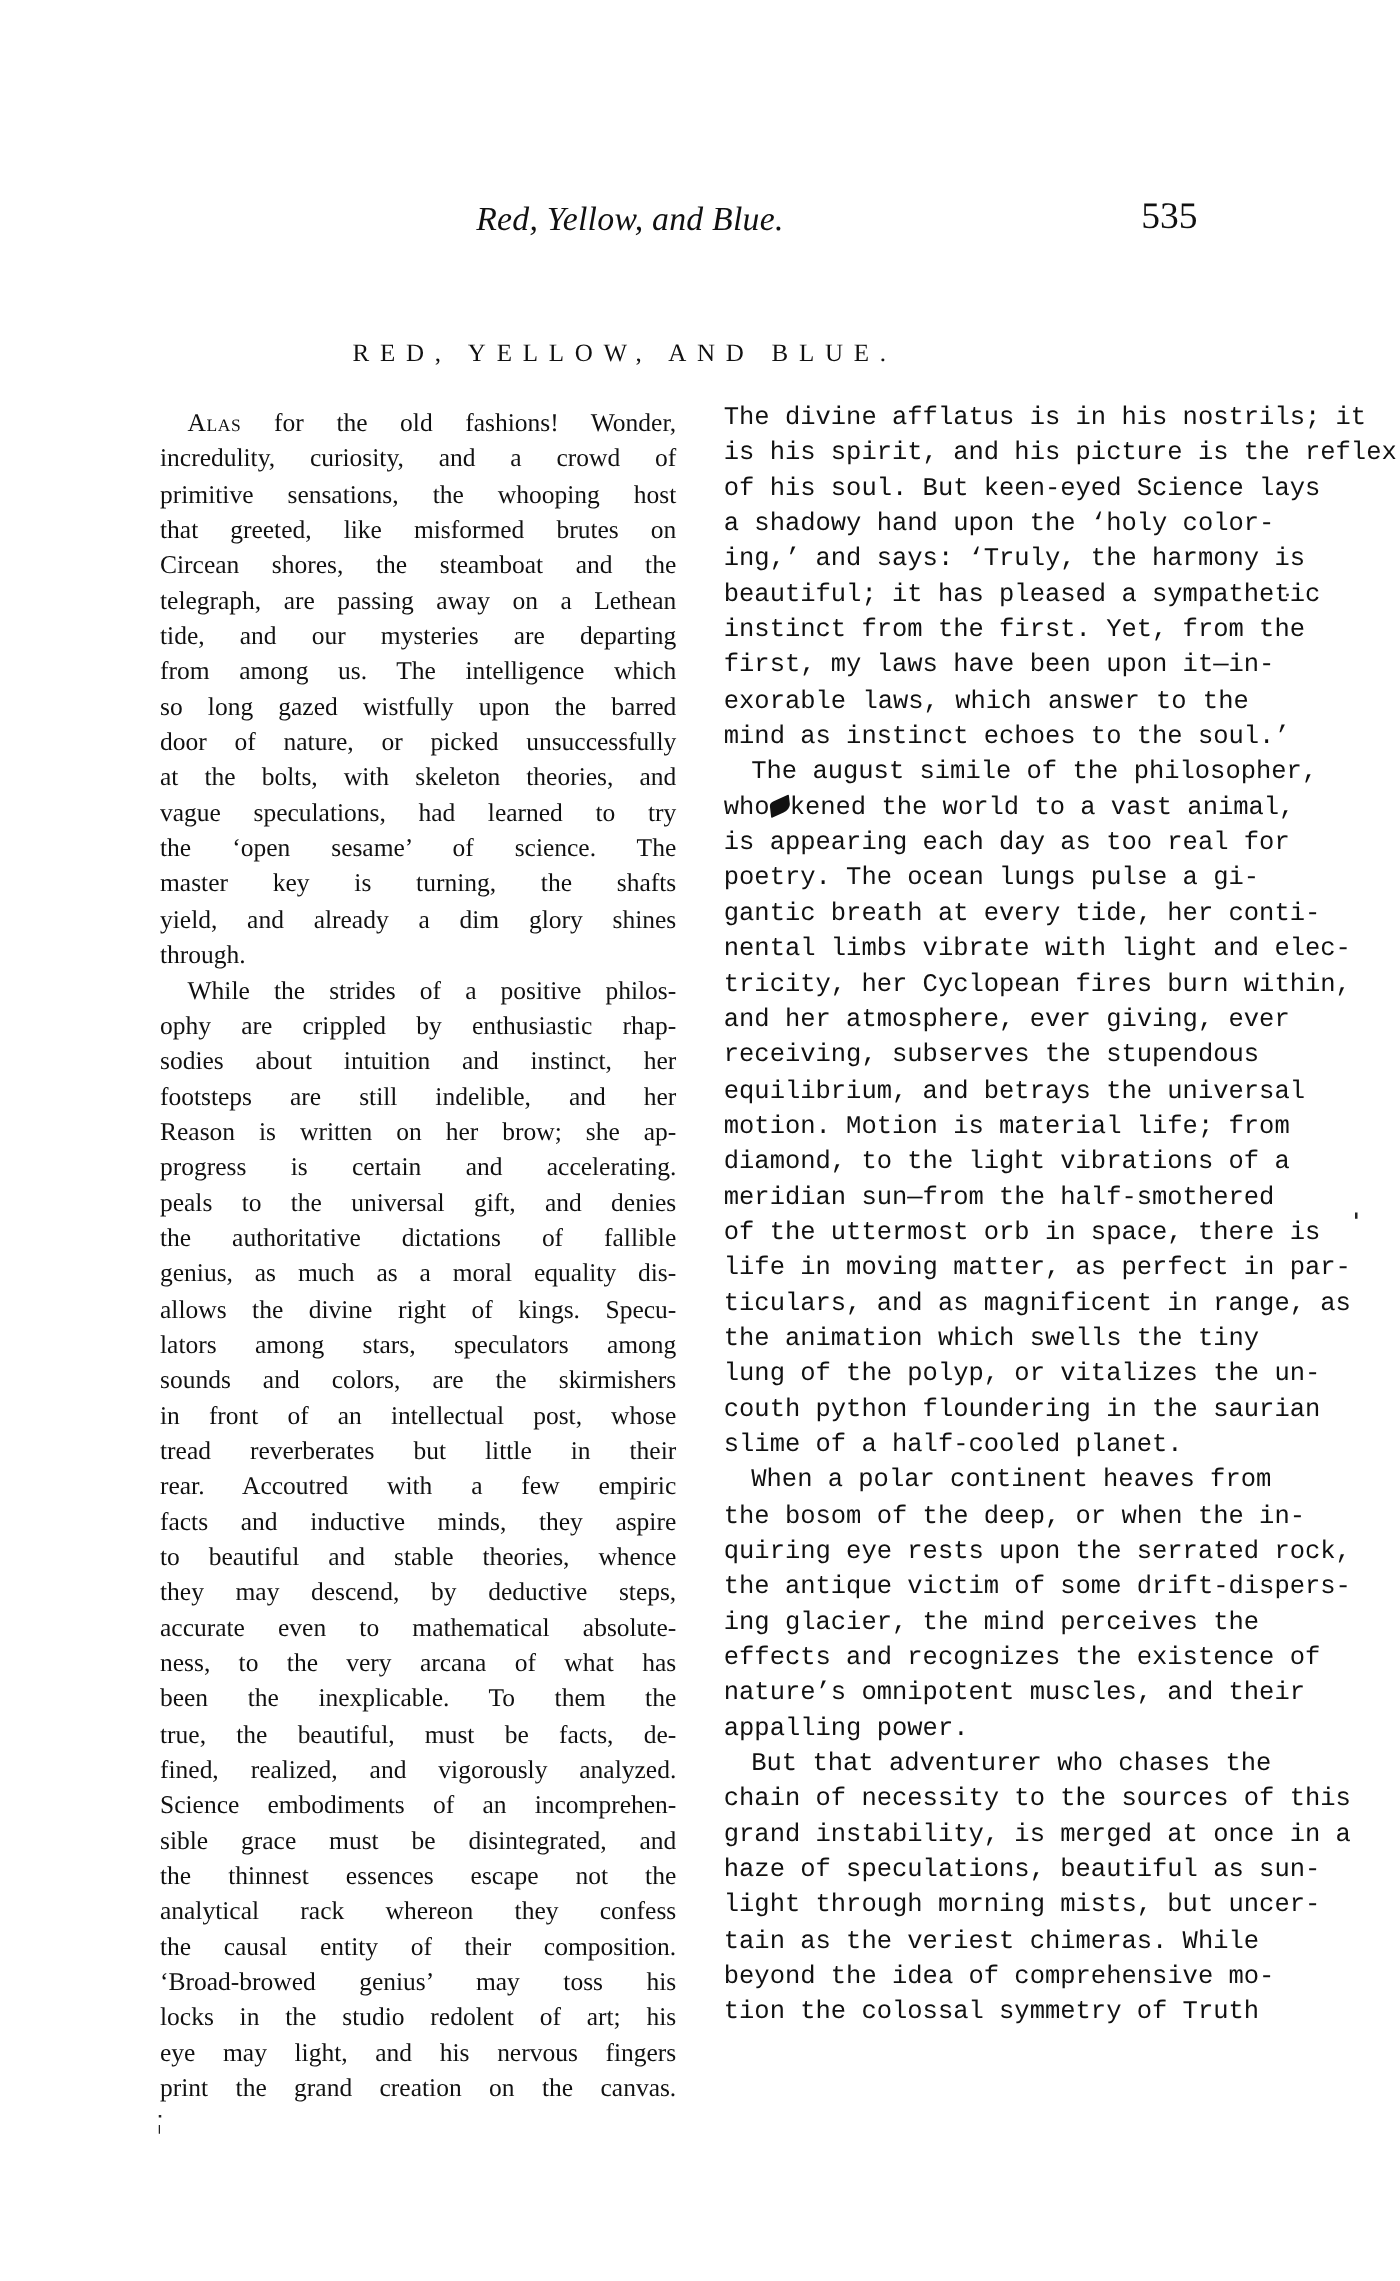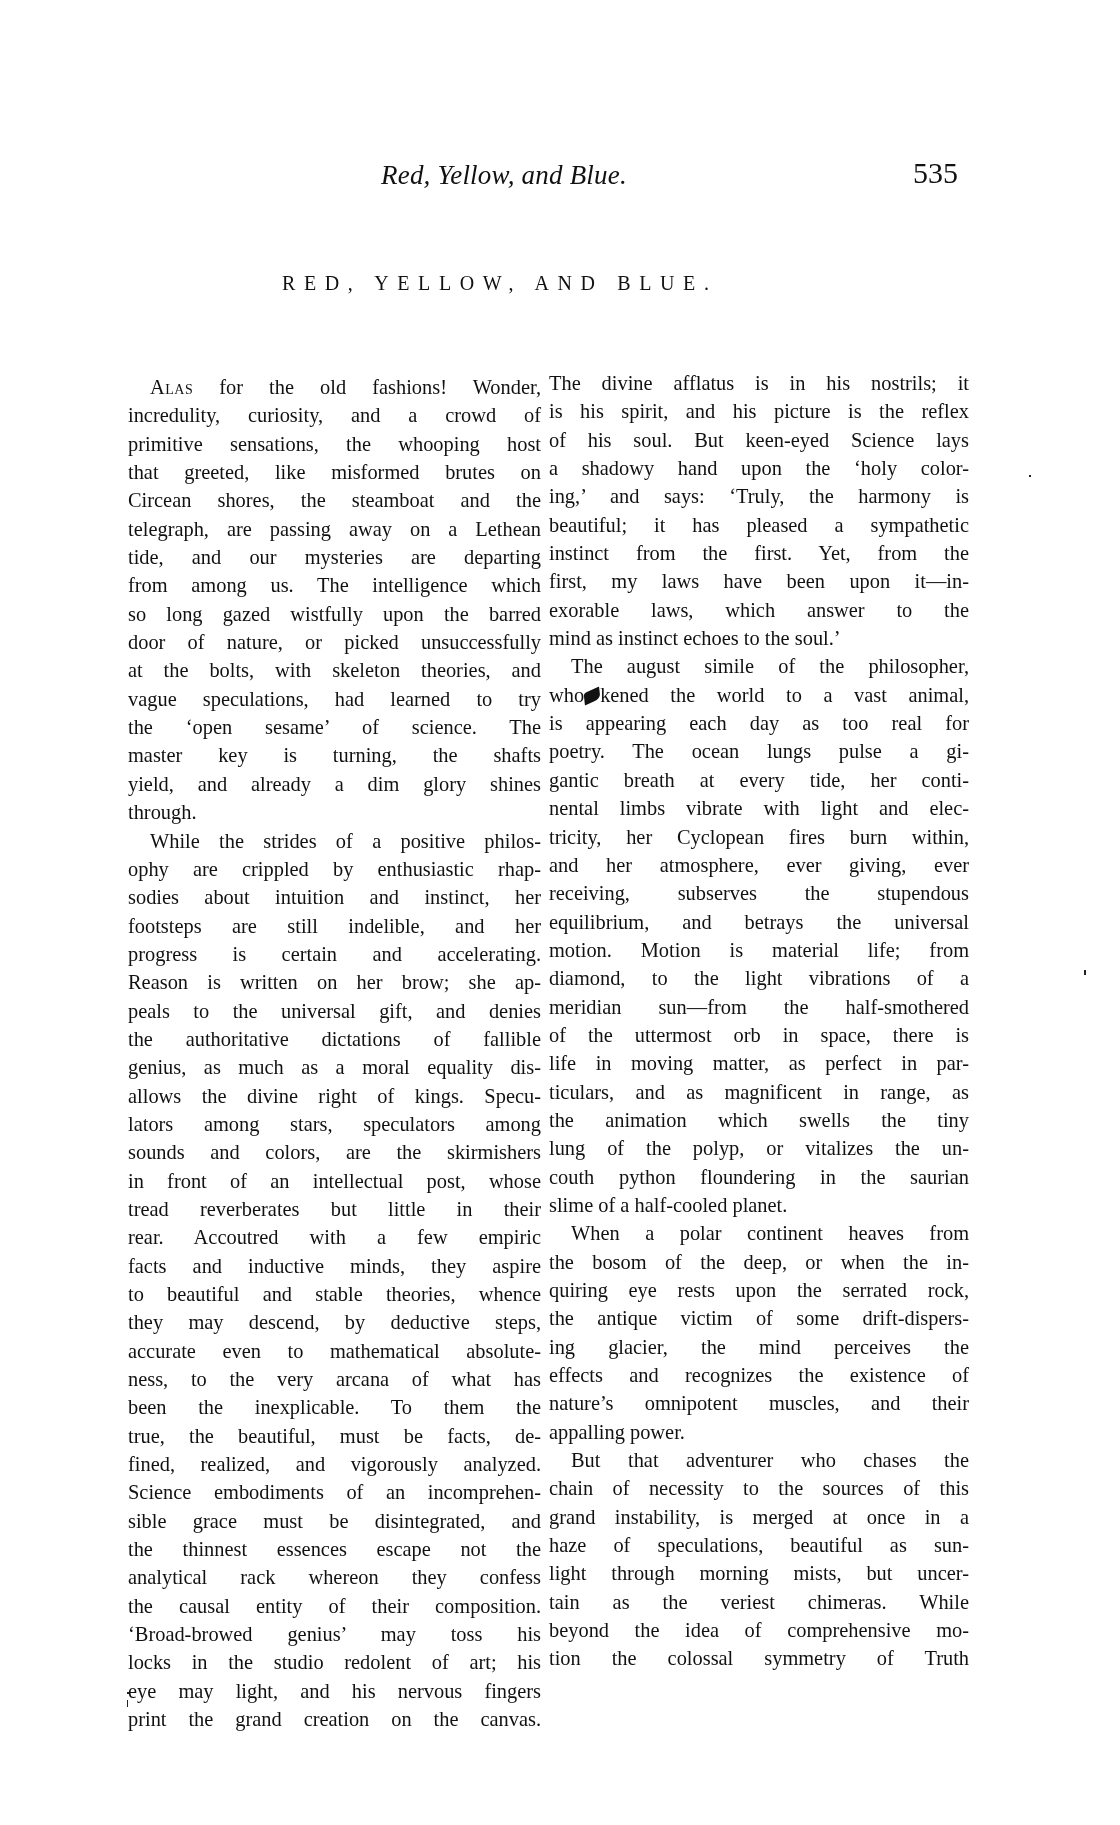--- a/index.html
+++ b/index.html
@@ -37,24 +37,23 @@
     top: 272px;
     width: 404px;
     font-size: 20px;
     letter-spacing: 8.6px;
     white-space: nowrap;
   }
   .column {
     position: absolute;
     top: 325px;
     font-size: 20.4px;
-    margin-top: 48px;
   }
   .col-left { left: 128px; width: 413px; }
-  .col-right { left: 549px; width: 420px; top: 321px; }
+  .col-right { left: 579px; width: 420px; top: 321px; font-family: Liberation Mono, monospace; }
   .line {
     display: block;
     height: 28.35px;
     line-height: 28.35px;
     text-align: justify;
     text-align-last: justify;
     white-space: nowrap;
     overflow: visible;
   }
   .line.indent { padding-left: 22px; }
@@ -101,22 +100,22 @@
     <span class="line">at the bolts, with skeleton theories, and</span>
     <span class="line">vague speculations, had learned to try</span>
     <span class="line">the ‘open sesame’ of science.  The</span>
     <span class="line">master key is turning, the shafts</span>
     <span class="line">yield, and already a dim glory shines</span>
     <span class="line last">through.</span>
     <span class="line indent">While the strides of a positive philos-</span>
     <span class="line">ophy are crippled by enthusiastic rhap-</span>
     <span class="line">sodies about intuition and instinct, her</span>
     <span class="line">footsteps are still indelible, and her</span>
+    <span class="line">Reason is written on her brow; she ap-</span>
     <span class="line">progress is certain and accelerating.</span>
-    <span class="line">Reason is written on her brow; she ap-</span>
     <span class="line">peals to the universal gift, and denies</span>
     <span class="line">the authoritative dictations of fallible</span>
     <span class="line">genius, as much as a moral equality dis-</span>
     <span class="line">allows the divine right of kings.  Specu-</span>
     <span class="line">lators among stars, speculators among</span>
     <span class="line">sounds and colors, are the skirmishers</span>
     <span class="line">in front of an intellectual post, whose</span>
     <span class="line">tread reverberates but little in their</span>
     <span class="line">rear.  Accoutred with a few empiric</span>
     <span class="line">facts and inductive minds, they aspire</span>

